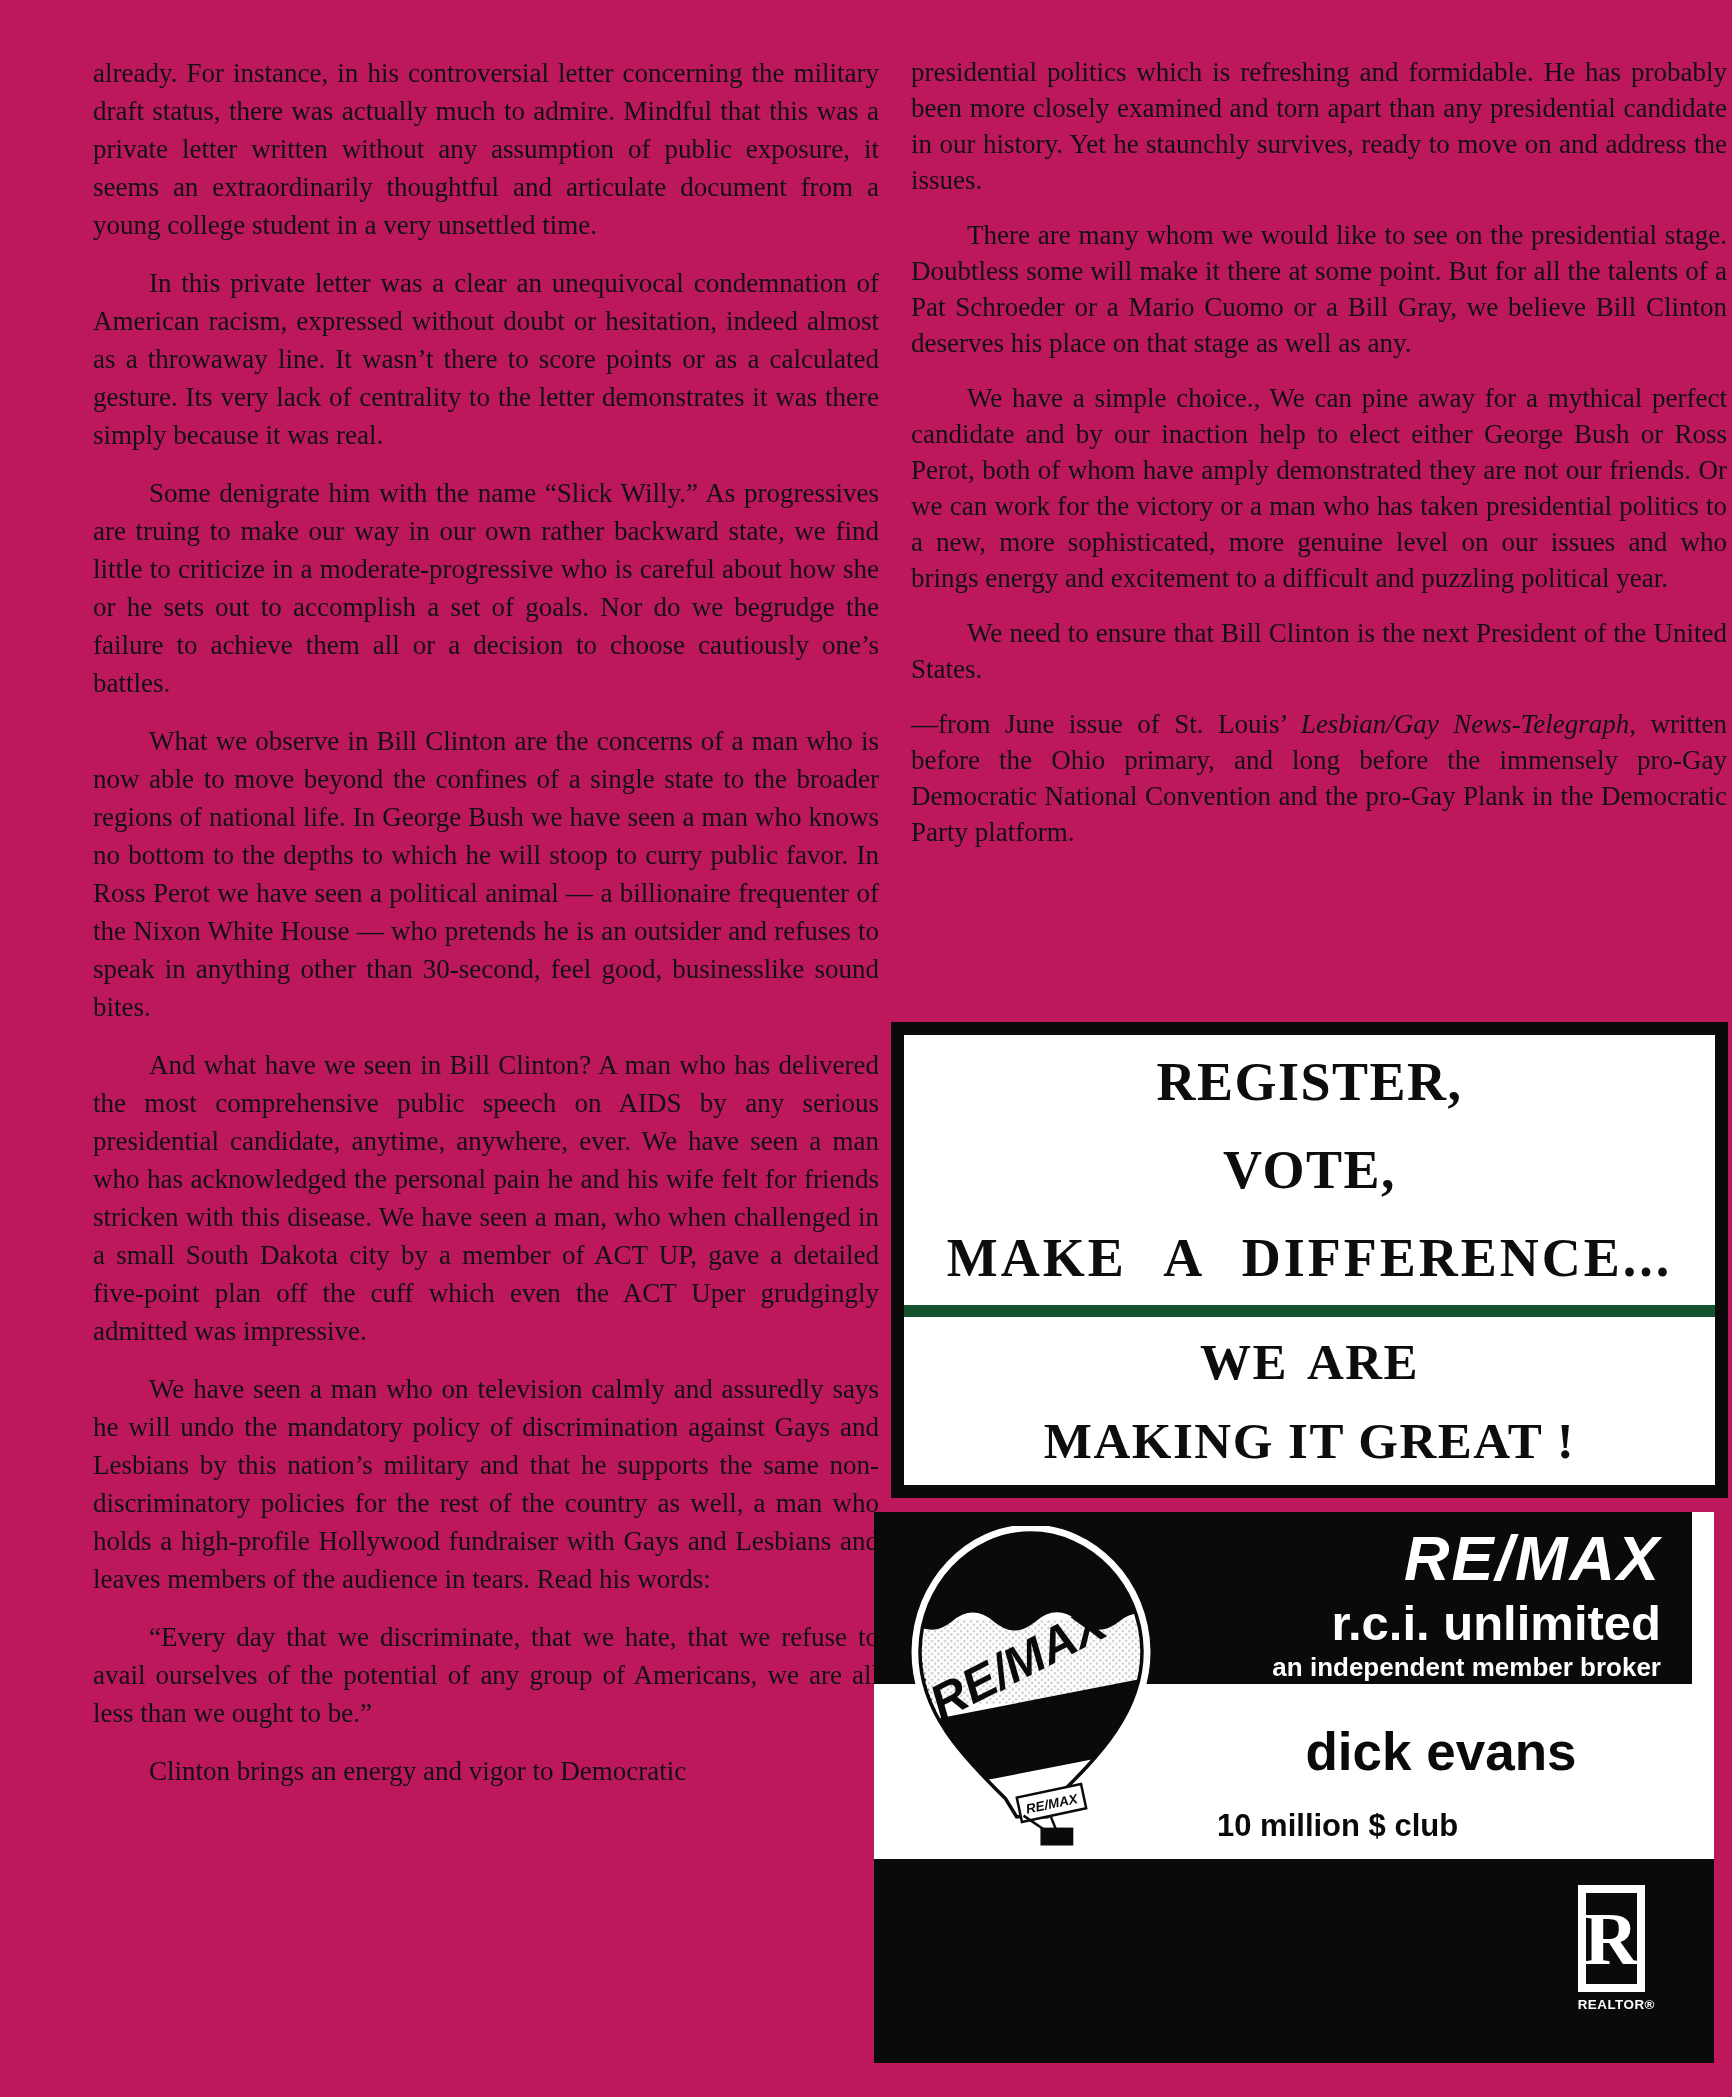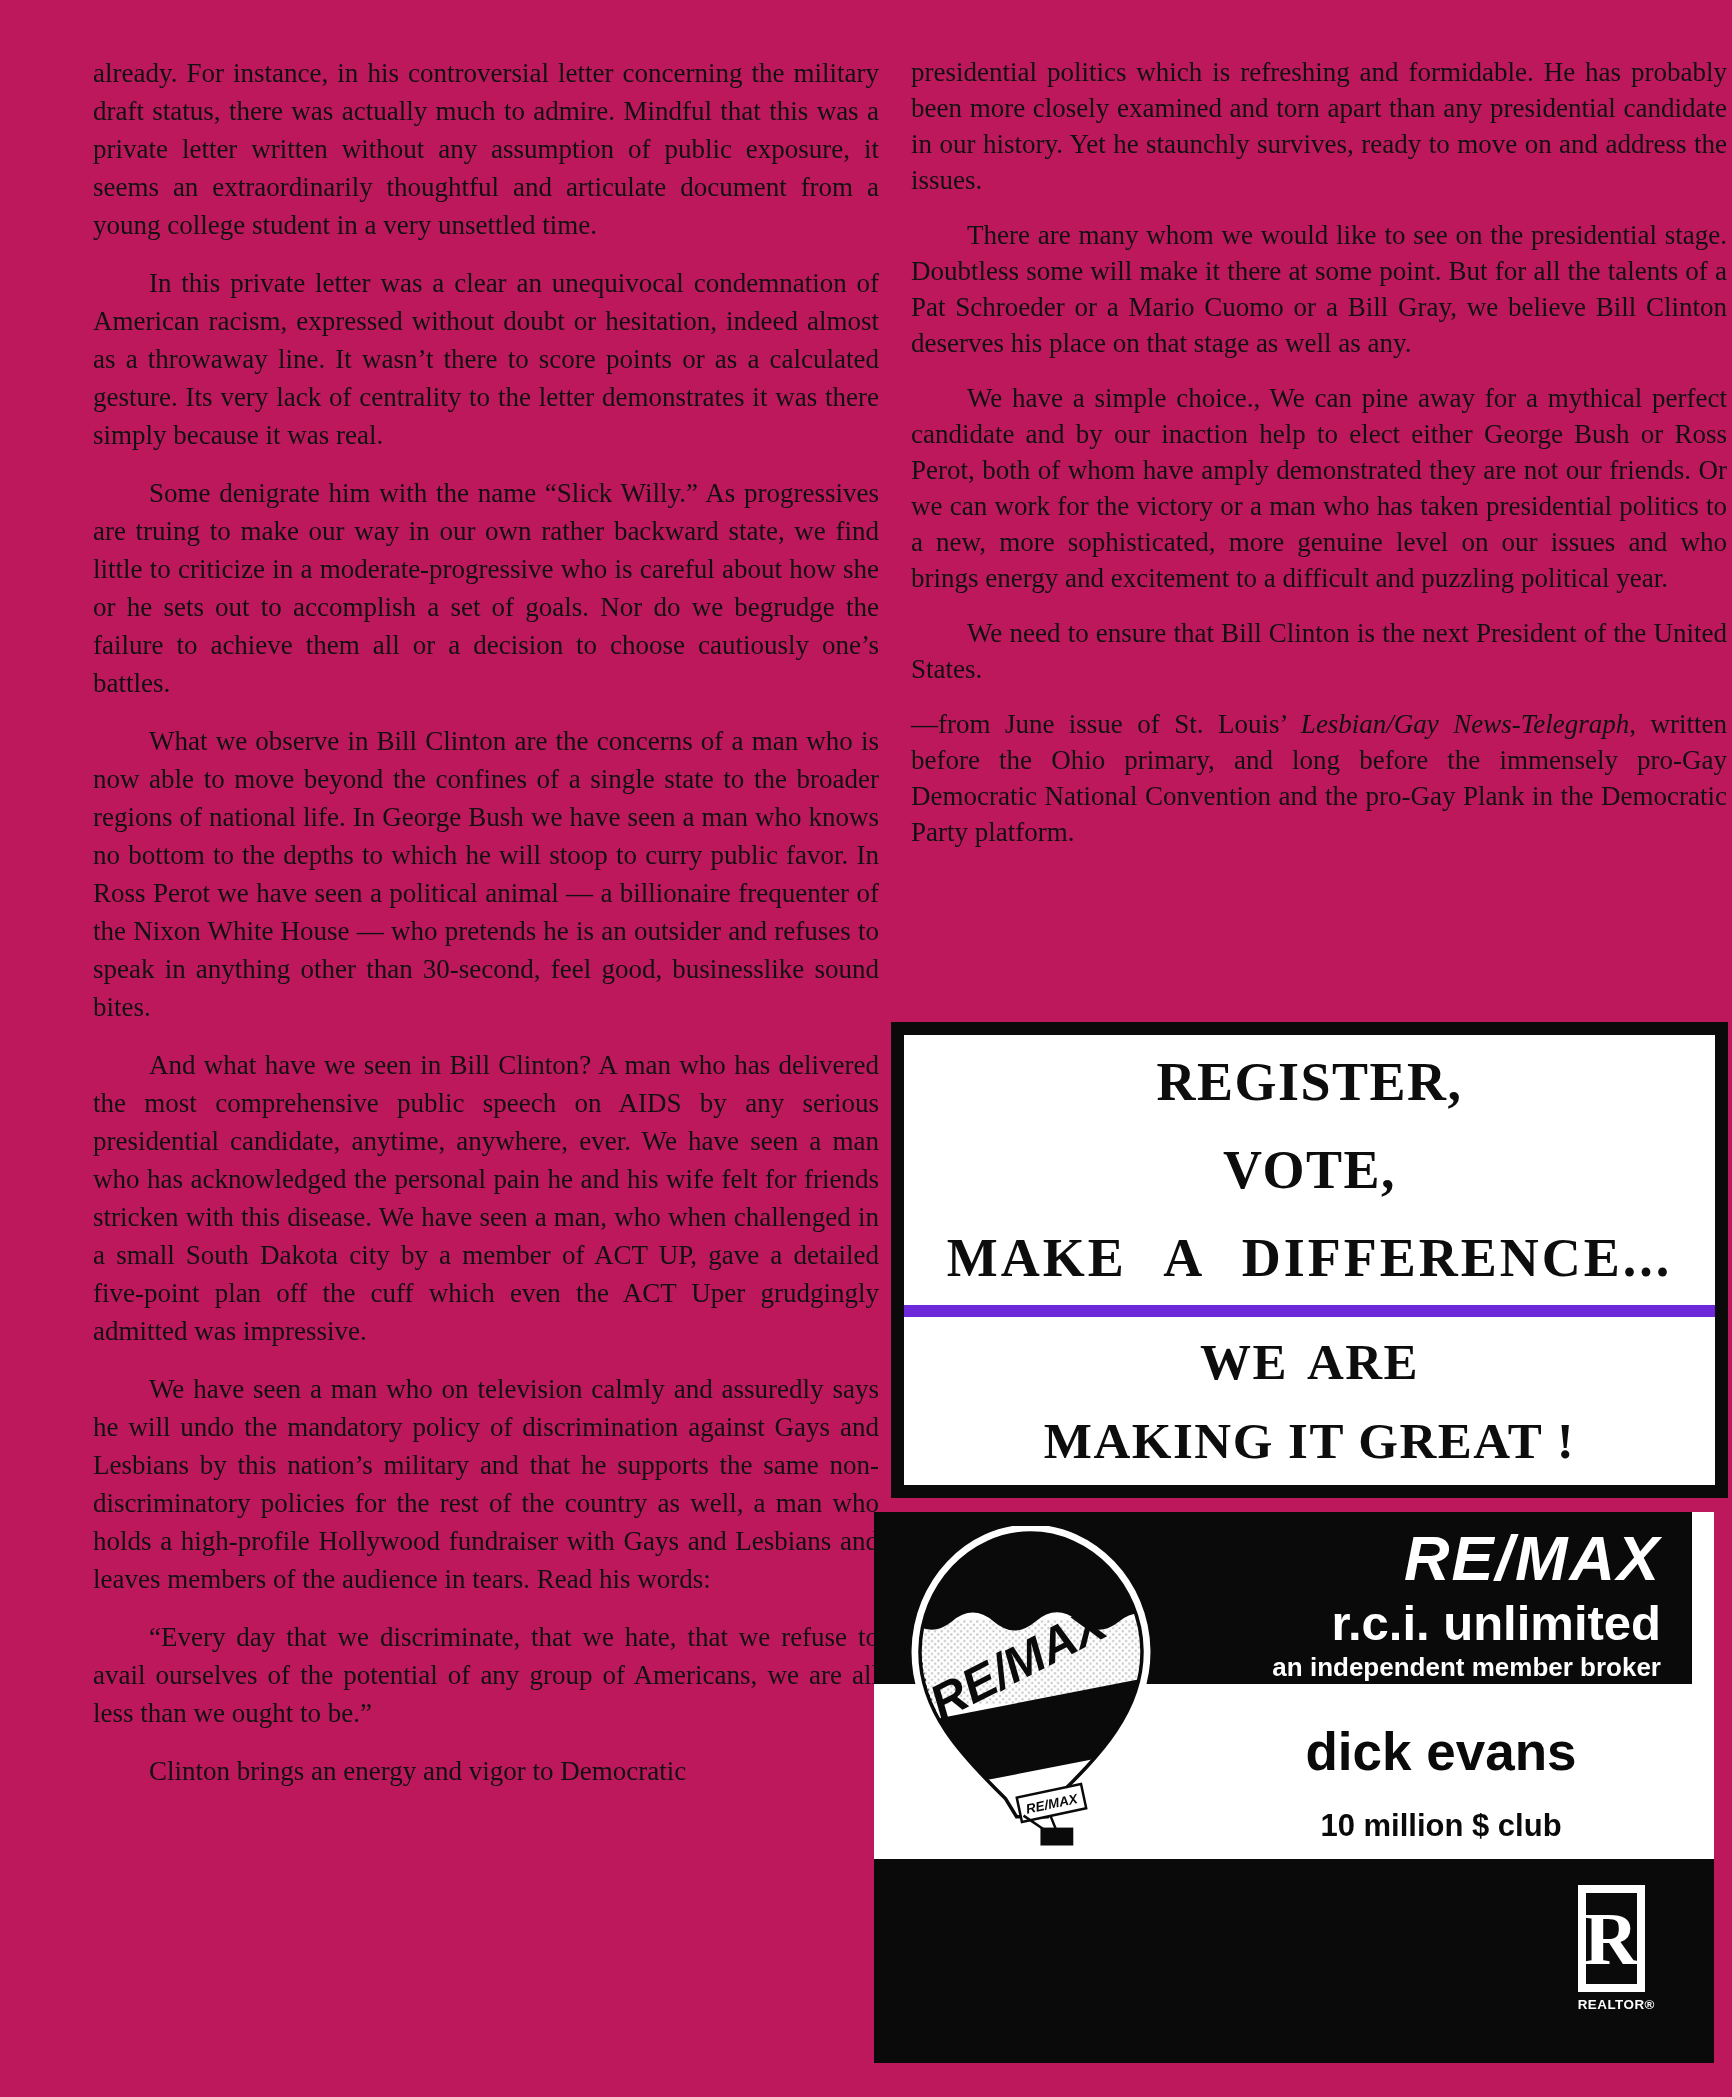--- a/index.html
+++ b/index.html
@@ -12,39 +12,39 @@
   .col p.ind{text-indent:56px;}
   .left{left:93px;width:786px;}
   .right{left:911px;width:816px;}
   .left p{line-height:38px;margin-bottom:20px;}
   .right p{line-height:36px;margin-bottom:19px;}
   .it{font-style:italic;}
 
   
   .register-box{position:absolute;left:891px;top:1022px;width:837px;height:476px;
                 border:13px solid #0a0a0a;box-sizing:border-box;background:#fff;}
-  .rb-top{height:282px;border-bottom:12px solid #6d28d9;box-sizing:border-box;
+  .rb-top{height:282px;border-bottom:12px solid #14532d;box-sizing:border-box;
           display:flex;flex-direction:column;justify-content:center;}
   .rb-bottom{height:170px;box-sizing:border-box;display:flex;flex-direction:column;justify-content:center;}
   .rb-line{text-align:center;font-weight:bold;font-size:54px;line-height:88px;letter-spacing:1.5px;color:#0d0d0d;}
   .rb-line3{word-spacing:23px;letter-spacing:3px;}
   .rb-bottom .rb-line{font-size:51px;line-height:79px;}
   .are{margin-left:19px;text-decoration-thickness:4.5px;text-underline-offset:8px;}
 
   
   .remax{position:absolute;left:874px;top:1512px;width:840px;height:551px;background:#fff;}
   .band{position:absolute;left:0;top:0;width:818px;height:172px;background:#0a0a0a;}
   .band > div{position:absolute;right:31px;color:#fff;font-family:"Liberation Sans",sans-serif;white-space:nowrap;}
   .brand{top:10px;font-size:63px;font-weight:bold;font-style:italic;letter-spacing:2px;}
   .company{top:83px;font-size:49px;font-weight:bold;}
   .tagline{top:140px;font-size:26px;font-weight:bold;}
   .balloon{position:absolute;left:27px;top:14px;width:259px;height:321px;}
   .agent{position:absolute;left:343px;top:209px;width:448px;text-align:center;
          font-family:"Liberation Sans",sans-serif;font-weight:bold;font-size:53px;color:#0a0a0a;}
-  .club{position:absolute;left:343px;top:296px;width:448px;text-align:center;
+  .club{position:absolute;left:343px;top:296px;width:448px;text-align:left;
         font-family:"Liberation Sans",sans-serif;font-weight:bold;font-size:31px;color:#0a0a0a;}
   .addr{position:absolute;left:0;top:347px;width:840px;height:204px;background:#0a0a0a;}
   .addr-lines{position:absolute;left:44px;top:20px;color:#fff;
               font-family:"Liberation Sans",sans-serif;font-weight:bold;font-size:29px;line-height:44px;}
   .realtor{position:absolute;right:59px;top:26px;text-align:center;color:#fff;
            font-family:"Liberation Sans",sans-serif;}
   .realtor-box{width:67px;height:107px;border:8px solid #fff;box-sizing:border-box;
                display:flex;align-items:center;justify-content:center;background:#0a0a0a;}
   .realtor-box span{font-size:75px;font-weight:bold;font-family:"Liberation Serif",serif;line-height:1;}
   .realtor-label{margin-top:5px;font-size:13.4px;font-weight:bold;letter-spacing:0.5px;}

